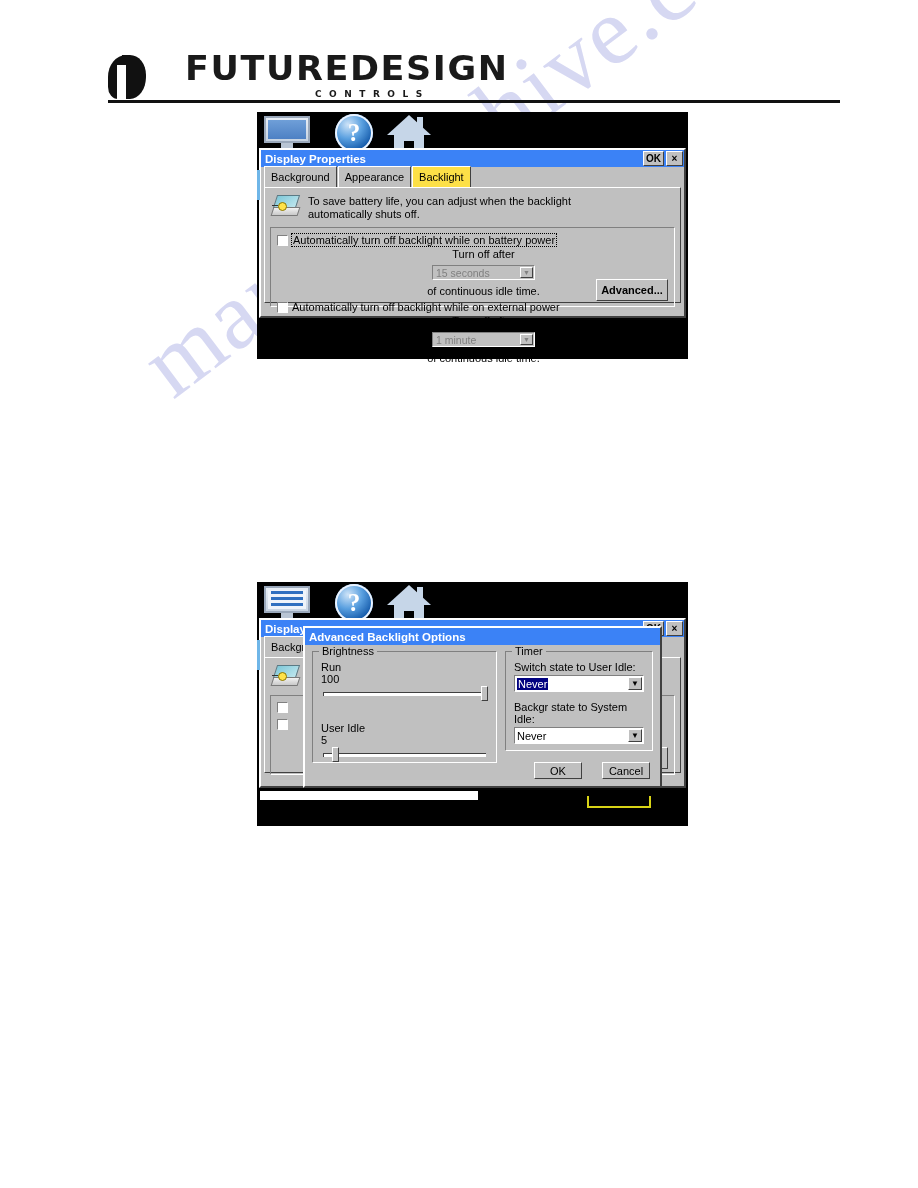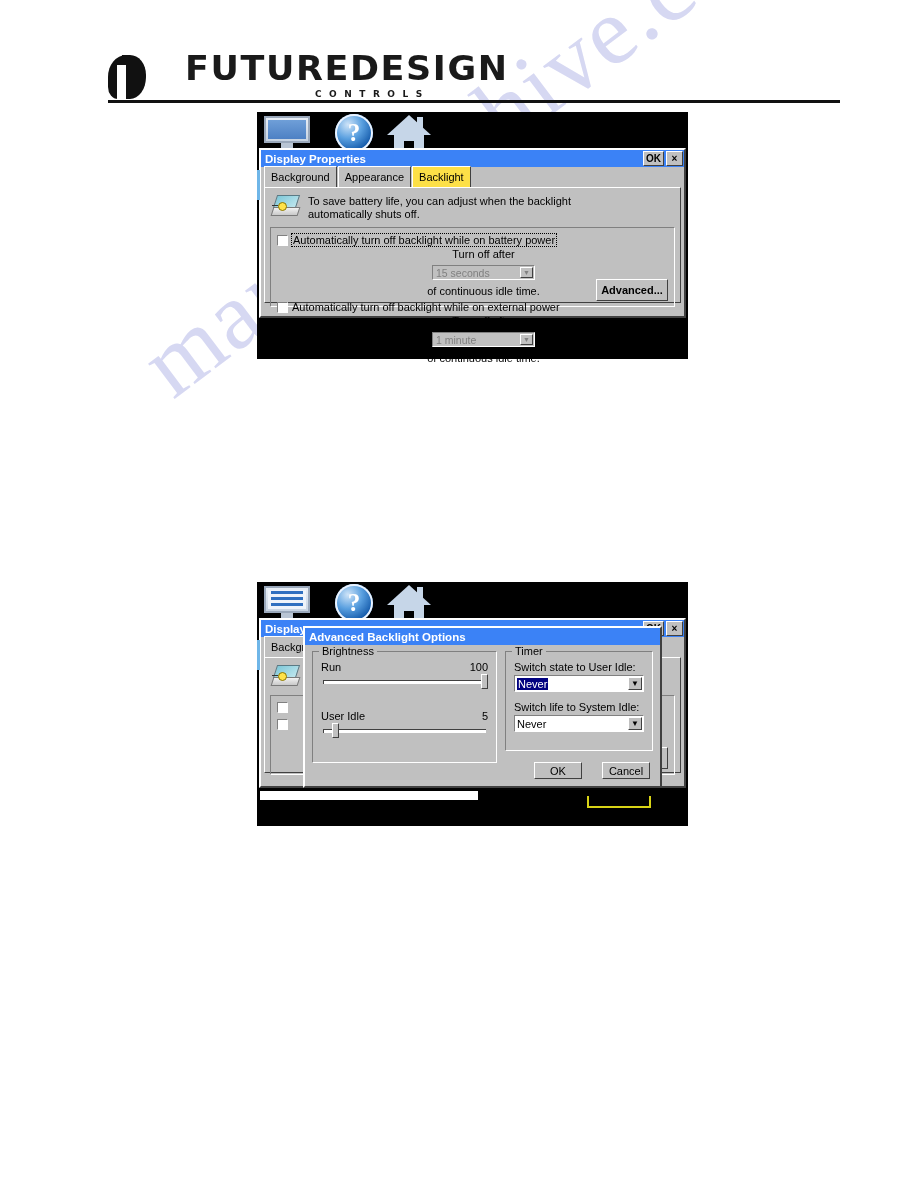--- a/index.html
+++ b/index.html
@@ -329,21 +329,21 @@
     border-right-color:#ffffff;border-bottom-color:#ffffff;
     box-sizing:border-box; position:relative;
     padding:9px 8px 6px 8px;
   }
   .gb-title{
     position:absolute; top:-7px; left:6px; background:#c0c0c0;
     padding:0 3px; font-size:11px;
   }
   .gb-brightness{ width:196px; height:112px; }
   .gb-timer{ width:152px; height:100px; }
-  .slider-label{ display:flex; justify-content:space-between; font-size:11px; margin-bottom:3px; }
+  .slider-label{ display:flex; justify-content:space-between; font-size:11px; margin-bottom:3px;flex-direction:column; }
   .track{
     position:relative; height:3px; background:#fff;
     border-top:1px solid #404040; border-left:1px solid #404040;
     margin:7px 2px 0 2px;
   }
   .thumb{
     position:absolute; top:-7px; width:7px; height:15px;
     background:#c0c0c0;
     border-top:1.5px solid #ffffff;
     border-left:1.5px solid #ffffff;
@@ -589,21 +589,21 @@
 
       <div class="gb gb-timer">
         <span class="gb-title">Timer</span>
 
         <div class="timer-label">Switch state to User Idle:</div>
         <div class="dd">
           <span class="val sel">Never</span>
           <span class="arrow">▼</span>
         </div>
 
-        <div class="timer-label">Switch life to System Idle:</div>
+        <div class="timer-label">Backgr state to System Idle:</div>
         <div class="dd">
           <span class="val">Never</span>
           <span class="arrow">▼</span>
         </div>
       </div>
     </div>
 
     <div class="adv-buttons">
       <div class="btn plain">OK</div>
       <div class="btn plain">Cancel</div>

